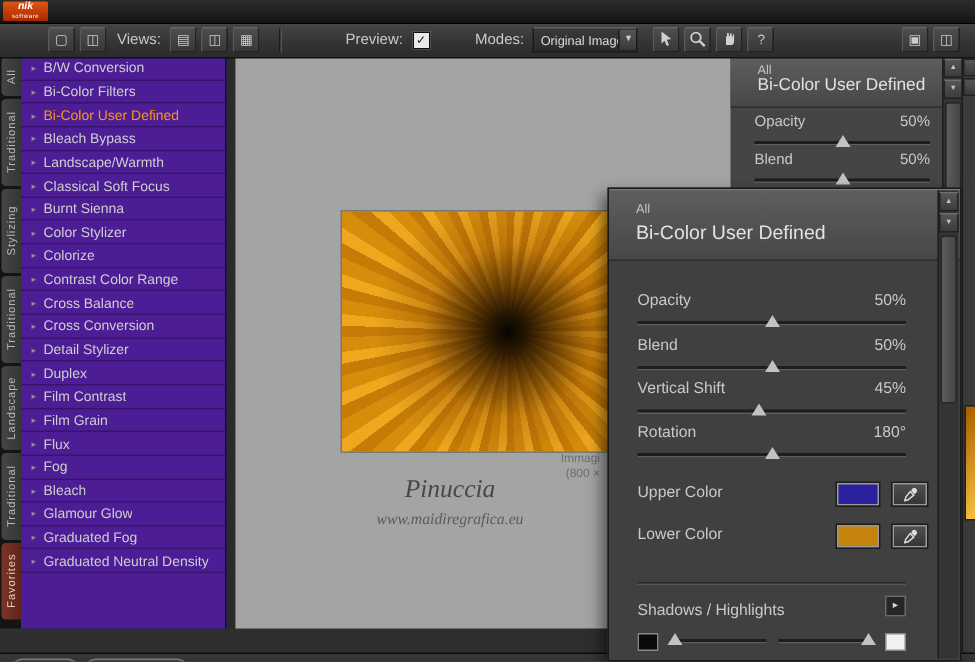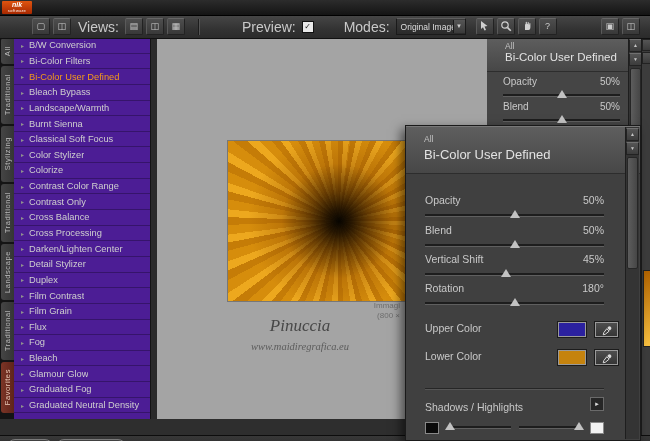--- a/index.html
+++ b/index.html
@@ -9,21 +9,21 @@
   
   .titlebar{position:absolute;left:0;top:0;width:650px;height:15px;background:linear-gradient(#2c2c2c,#141414);border-bottom:1px solid #000;z-index:40;}
   .logo{position:absolute;left:2px;top:1px;width:30px;height:13px;background:linear-gradient(#e05510,#a82800);color:#fff;text-align:center;line-height:6px;border-radius:1px;}
   .logo .l1{display:block;font-size:7px;font-weight:bold;font-style:italic;margin-top:1px;}
   .logo .l2{display:block;font-size:4px;letter-spacing:.4px;}
   .wintitle{position:absolute;left:40px;top:2px;font-size:10.5px;font-weight:bold;color:#e8e8e8;letter-spacing:.3px;}
 
   
   .toolbar{position:absolute;left:0;top:15px;width:650px;height:23px;background:linear-gradient(#474747,#333 60%,#2b2b2b);border-bottom:1px solid #111;display:flex;align-items:center;z-index:39;}
   .tbtn{width:16px;height:15px;background:linear-gradient(#4e4e4e,#383838);border:1px solid #222;border-top-color:#666;border-left-color:#5a5a5a;border-radius:2px;color:#ccc;font-size:9px;line-height:14px;text-align:center;margin-right:3px;flex:none;}
-  .tlabel{color:#c9c9c9;font-size:14px;margin:0 6px 0 4px;flex:none;}
+  .tlabel{color:#c9c9c9;font-size:10px;margin:0 6px 0 4px;flex:none;}
   .tsep{width:1px;height:16px;background:#1c1c1c;border-right:1px solid #555;margin:0 10px;flex:none;}
   .checkbox{width:10px;height:10px;background:#e9e9e9;border:1px solid #111;color:#1a1a1a;font-size:8px;line-height:10px;text-align:center;flex:none;}
   .dropdown{width:68px;height:15px;background:linear-gradient(#3a3a3a,#2a2a2a);border:1px solid #1a1a1a;border-top-color:#5e5e5e;display:flex;align-items:center;flex:none;margin-right:10px;}
   .dropdown .dtext{flex:1;color:#ddd;font-size:8.5px;padding-left:4px;white-space:nowrap;overflow:hidden;}
   .dropdown .dcaret{width:11px;height:13px;background:linear-gradient(#555,#3a3a3a);border-left:1px solid #1a1a1a;color:#ccc;font-size:6px;line-height:13px;text-align:center;flex:none;}
   .ticon svg{display:block;margin:1px auto 0;}
 
   
   .tabstrip{position:absolute;left:0;top:38px;width:14px;height:381px;background:#141414;z-index:2;}
   .vtab{width:13px;margin:0 0 2px 1px;background:linear-gradient(90deg,#454545,#353535);border-radius:3px 0 0 3px;display:flex;align-items:center;justify-content:center;color:#b8b8b8;font-size:7.5px;}
@@ -190,53 +190,45 @@
     <div class="fitem">
         <span class="bullet">▸</span>
         <span class="flabel">Bleach Bypass</span>
       </div>
     <div class="fitem">
         <span class="bullet">▸</span>
         <span class="flabel">Landscape/Warmth</span>
       </div>
     <div class="fitem">
         <span class="bullet">▸</span>
+        <span class="flabel">Classical Soft Focus</span>
+      </div>
+    <div class="fitem">
+        <span class="bullet">▸</span>
         <span class="flabel">Burnt Sienna</span>
       </div>
     <div class="fitem">
         <span class="bullet">▸</span>
-        <span class="flabel">Classical Soft Focus</span>
-      </div>
-    <div class="fitem">
-        <span class="bullet">▸</span>
         <span class="flabel">Color Stylizer</span>
       </div>
     <div class="fitem">
         <span class="bullet">▸</span>
         <span class="flabel">Colorize</span>
       </div>
     <div class="fitem">
         <span class="bullet">▸</span>
         <span class="flabel">Contrast Color Range</span>
       </div>
     <div class="fitem">
         <span class="bullet">▸</span>
-        <span class="flabel">Contrast Only</span>
-      </div>
-    <div class="fitem">
-        <span class="bullet">▸</span>
         <span class="flabel">Cross Balance</span>
       </div>
     <div class="fitem">
         <span class="bullet">▸</span>
-        <span class="flabel">Cross Processing</span>
-      </div>
-    <div class="fitem">
-        <span class="bullet">▸</span>
-        <span class="flabel">Darken/Lighten Center</span>
+        <span class="flabel">Cross Conversion</span>
       </div>
     <div class="fitem">
         <span class="bullet">▸</span>
         <span class="flabel">Detail Stylizer</span>
       </div>
     <div class="fitem">
         <span class="bullet">▸</span>
         <span class="flabel">Duplex</span>
       </div>
     <div class="fitem">

